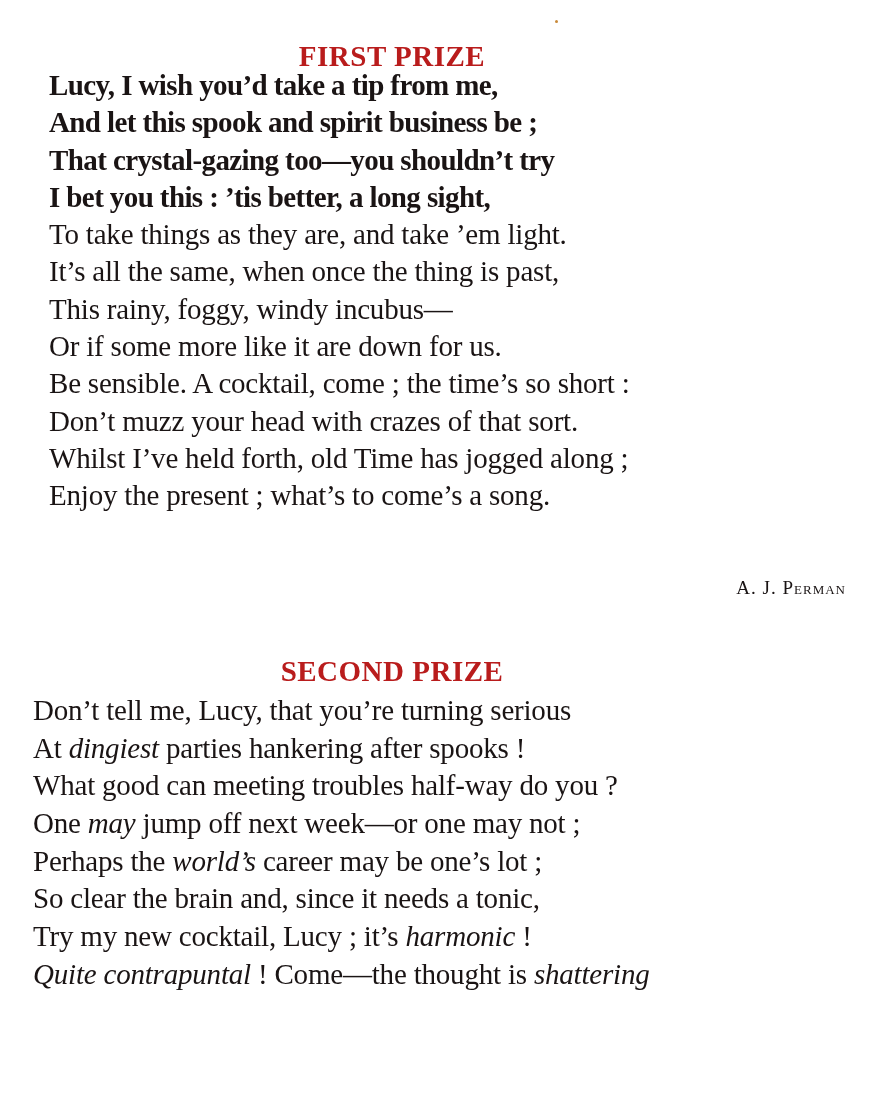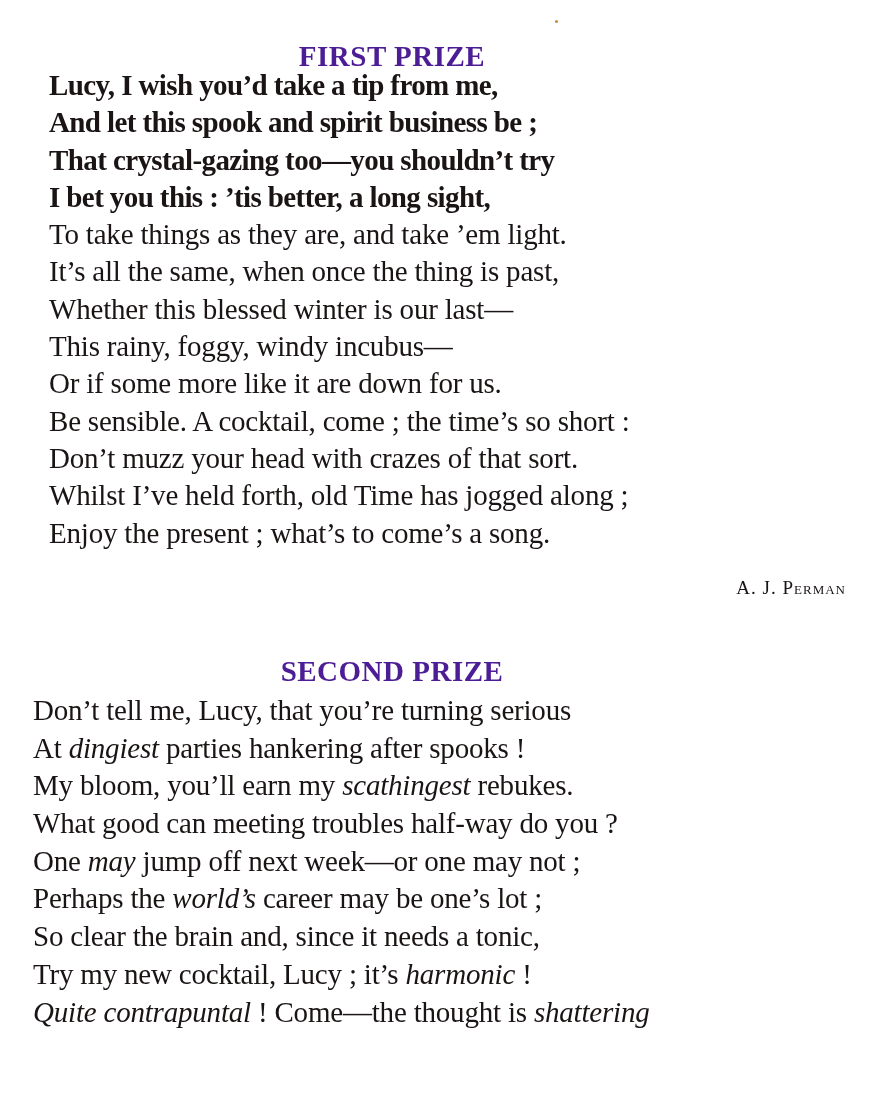--- a/index.html
+++ b/index.html
@@ -23,21 +23,21 @@
       height: 1099px;
     }
     .heading {
       position: absolute;
       left: 0;
       width: 882px;
       text-align: center;
       font-size: 29px;
       letter-spacing: 0.5px;
       line-height: 1;
-      color: #4c1d95;
+      color: #b91c1c;
     }
     .heading.first { top: 18px; left: 0px; width: 784px; }
     .heading.second { top: 641px; left: 0px; width: 784px; margin-top: 16px; }
 
     .poem {
       position: absolute;
       margin: 15px;
       padding: 0;
       list-style: none;
     }
@@ -88,35 +88,33 @@
   <span class="speck" style="left:555px; top:20px;"></span>
 
   <h2 class="heading first">FIRST PRIZE</h2>
   <ul class="poem first">
       <li class="line"><span>Lucy, I wish you’d take a tip from me,</span></li>
       <li class="line"><span>And let this spook and spirit business be ;</span></li>
       <li class="line"><span>That crystal-gazing too—you shouldn’t try</span></li>
       <li class="line"><span>I bet you this :  ’tis better, a long sight,</span></li>
       <li class="line"><span>To take things as they are, and take ’em light.</span></li>
       <li class="line"><span>It’s all the same, when once the thing is past,</span></li>
-      <li class="line"><span>Whether this blessed winter is our last—</span></li>
       <li class="line"><span>This rainy, foggy, windy incubus—</span></li>
       <li class="line"><span>Or if some more like it are down for us.</span></li>
       <li class="line"><span>Be sensible.  A cocktail, come ;  the time’s so short :</span></li>
       <li class="line"><span>Don’t muzz your head with crazes of that sort.</span></li>
       <li class="line"><span>Whilst I’ve held forth, old Time has jogged along ;</span></li>
       <li class="line"><span>Enjoy the present ;  what’s to come’s a song.</span></li>
     </ul>
   <div class="signature">A. J. Perman</div>
 
   <h2 class="heading second">SECOND PRIZE</h2>
   <ul class="poem second">
       <li class="line"><span>Don’t tell me, Lucy, that you’re turning serious</span></li>
       <li class="line"><span>At </span><span class="it">dingiest</span><span> parties hankering after spooks !</span></li>
-      <li class="line"><span>My bloom, you’ll earn my </span><span class="it">scathingest</span><span> rebukes.</span></li>
       <li class="line"><span>What good can meeting troubles half-way do you ?</span></li>
       <li class="line"><span>One </span><span class="it">may</span><span> jump off next week—or one may not ;</span></li>
       <li class="line"><span>Perhaps the </span><span class="it">world’s</span><span> career may be one’s lot ;</span></li>
       <li class="line"><span>So clear the brain and, since it needs a tonic,</span></li>
       <li class="line"><span>Try my new cocktail, Lucy ;  it’s </span><span class="it">harmonic</span><span> !</span></li>
       <li class="line"><span class="it">Quite contrapuntal</span><span> !  Come—the thought is </span><span class="it">shattering</span></li>
     </ul>
 </div>
 
 </body></html>

